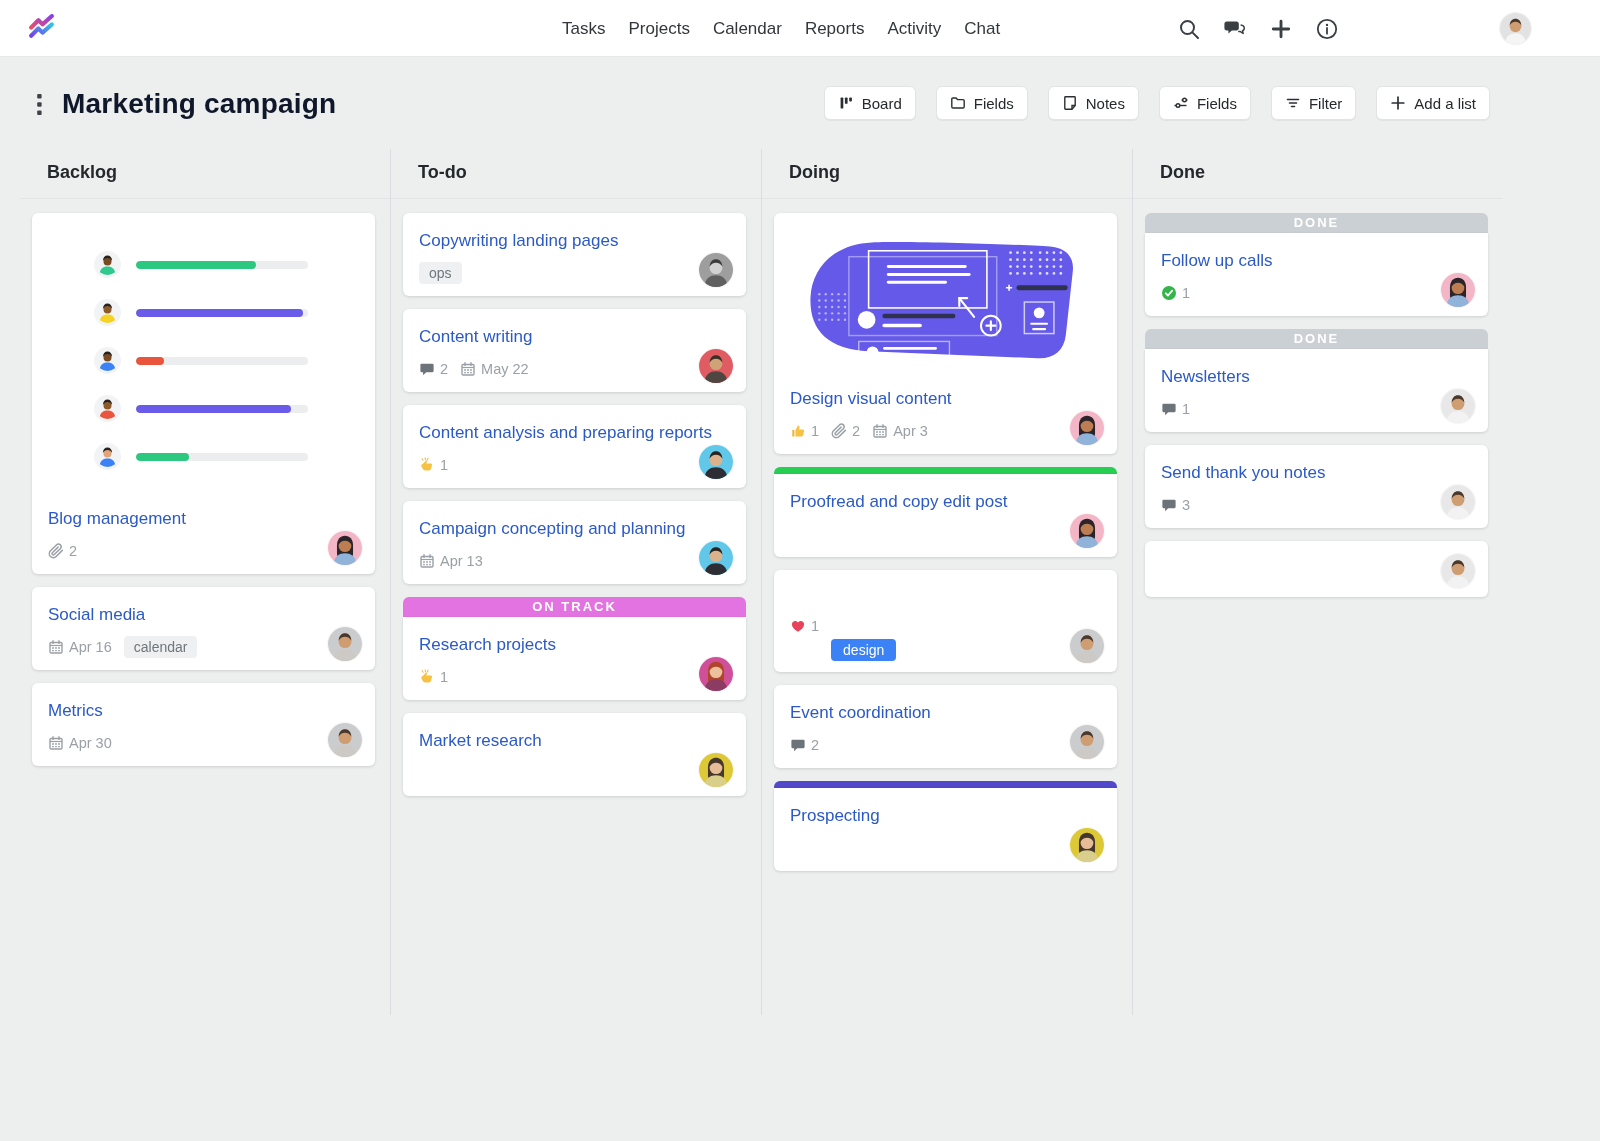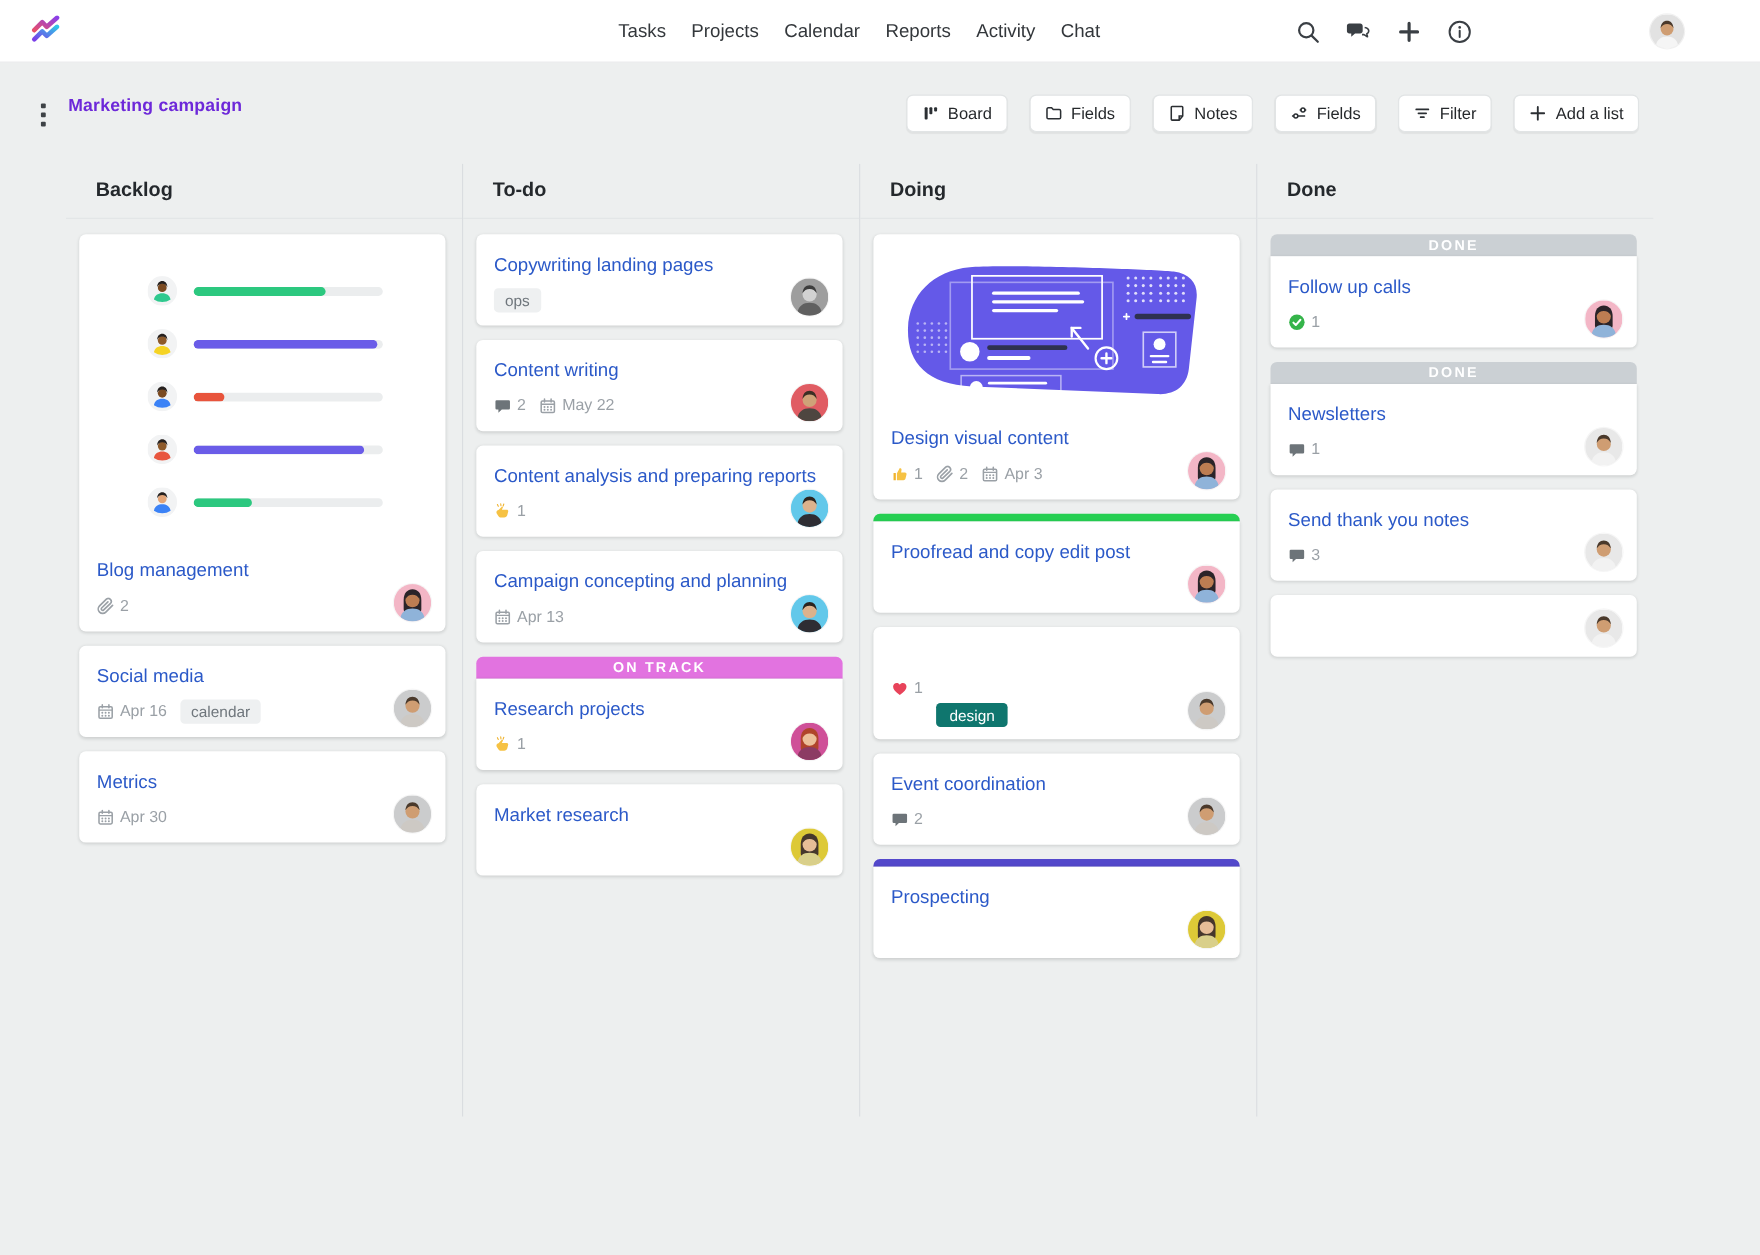--- a/index.html
+++ b/index.html
@@ -18,29 +18,29 @@
   .nav-item { font-size:17px; color:#33373b; cursor:pointer; white-space:nowrap; }
   .nav-icons { position:absolute; left:1178px; top:0; height:57px; display:flex; align-items:center; gap:24px; }
   .nav-icons .ibtn { width:22px; height:22px; cursor:pointer; }
   .nav-icons .ibtn svg { display:block; width:100%; height:100%; }
   .nav-avatar { position:absolute; left:1500px; top:13px; width:31px; height:31px; border-radius:50%; overflow:hidden; cursor:pointer; box-shadow:0 0 0 1px rgba(0,0,0,.06); }
   .nav-avatar svg { display:block; width:100%; height:100%; }
 
   
   .board-header { position:relative; height:92px; }
   .kebab { position:absolute; left:36px; top:36px; width:7px; height:23px; cursor:pointer; }
-  .page-title { position:absolute; left:62px; top:31px; font-size:16px; font-weight:700; color:#6d28d9; letter-spacing:.2px; }
+  .page-title { position:absolute; left:62px; top:31px; font-size:28px; font-weight:700; color:#0f172a; letter-spacing:.2px; }
   .toolbar { position:absolute; right:110px; top:29px; display:flex; gap:20px; }
   .btn { display:flex; align-items:center; gap:8px; background:#fff; border:1px solid #e1e4e5;
          border-radius:6px; height:34px; padding:0 13px; font-size:15px; color:#26292c;
          box-shadow:0 1px 1px rgba(0,0,0,.05); cursor:pointer; white-space:nowrap; }
   .btn svg { display:block; width:16px; height:16px; }
 
   
-  .columns { display:flex; padding:0 97px 0 60px; height:866px; align-items:stretch; }
+  .columns { display:flex; padding:0 97px 0 20px; height:866px; align-items:stretch; }
   .column { flex:1; min-width:0; }
   .column.divided { border-right:1px solid #dadde0; }
   .col-head { padding:13px 0 15px 27px; font-size:18px; font-weight:700; color:#24282c; border-bottom:1px solid #e2e5e6; }
   .col-cards { padding:14px 15px 0 12px; }
 
   
   .card-group { margin-bottom:13px; }
   .card { position:relative; background:#fff; border-radius:6px; box-shadow:0 1px 3px rgba(16,20,24,.14);
           padding:14px 16px 11px; cursor:pointer; }
   .card-group .card { margin-bottom:0; }
@@ -600,21 +600,21 @@
       </div>
 
       <div class="card card-group">
         <div class="meta">
           <span class="grp">
               <svg viewBox="0 0 16 16">
                 <use href="#i-heart"></use>
               </svg>
               <span>1</span>
             </span>
-          <span class="tag tag-solid" style="background: #0f766e; margin-top: 48px;">design</span>
+          <span class="tag tag-solid" style="background: #3b82f6; margin-top: 48px;">design</span>
         </div>
         <span class="avatar" style="--av-bg: #cbcccd; --av-skin: #cf9d72; --av-hair: #4a392b; --av-shirt: #cdc9c4;">
             <svg viewBox="0 0 36 36">
               <use href="#person"></use>
             </svg>
           </span>
       </div>
 
       <div class="card card-group">
         <div class="card-title">Event coordination</div>

